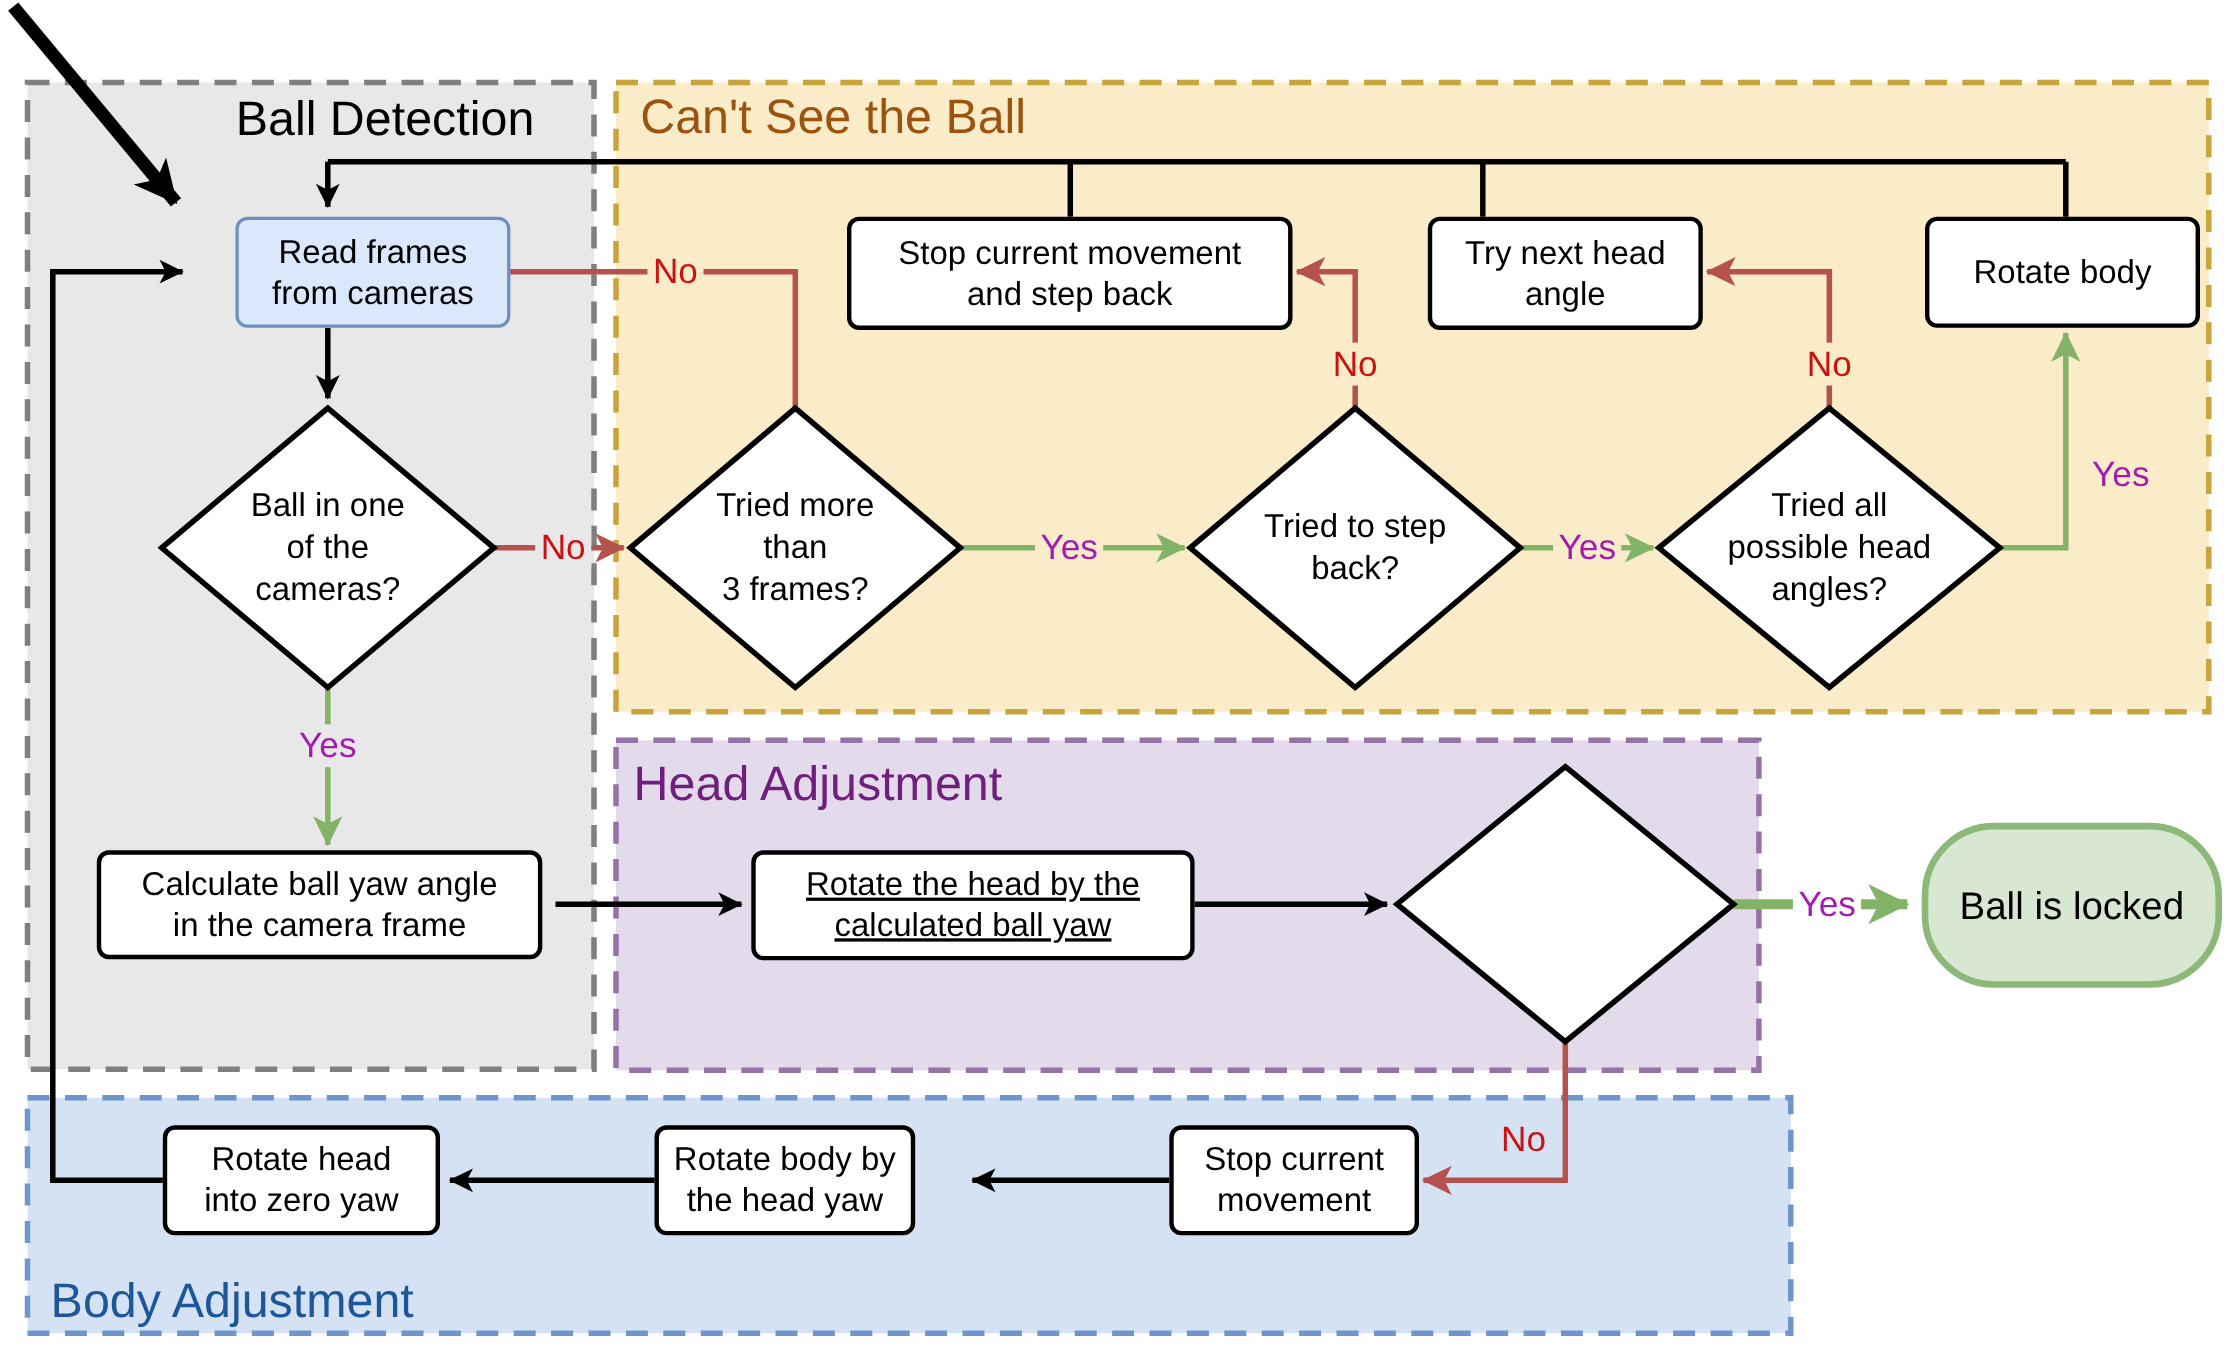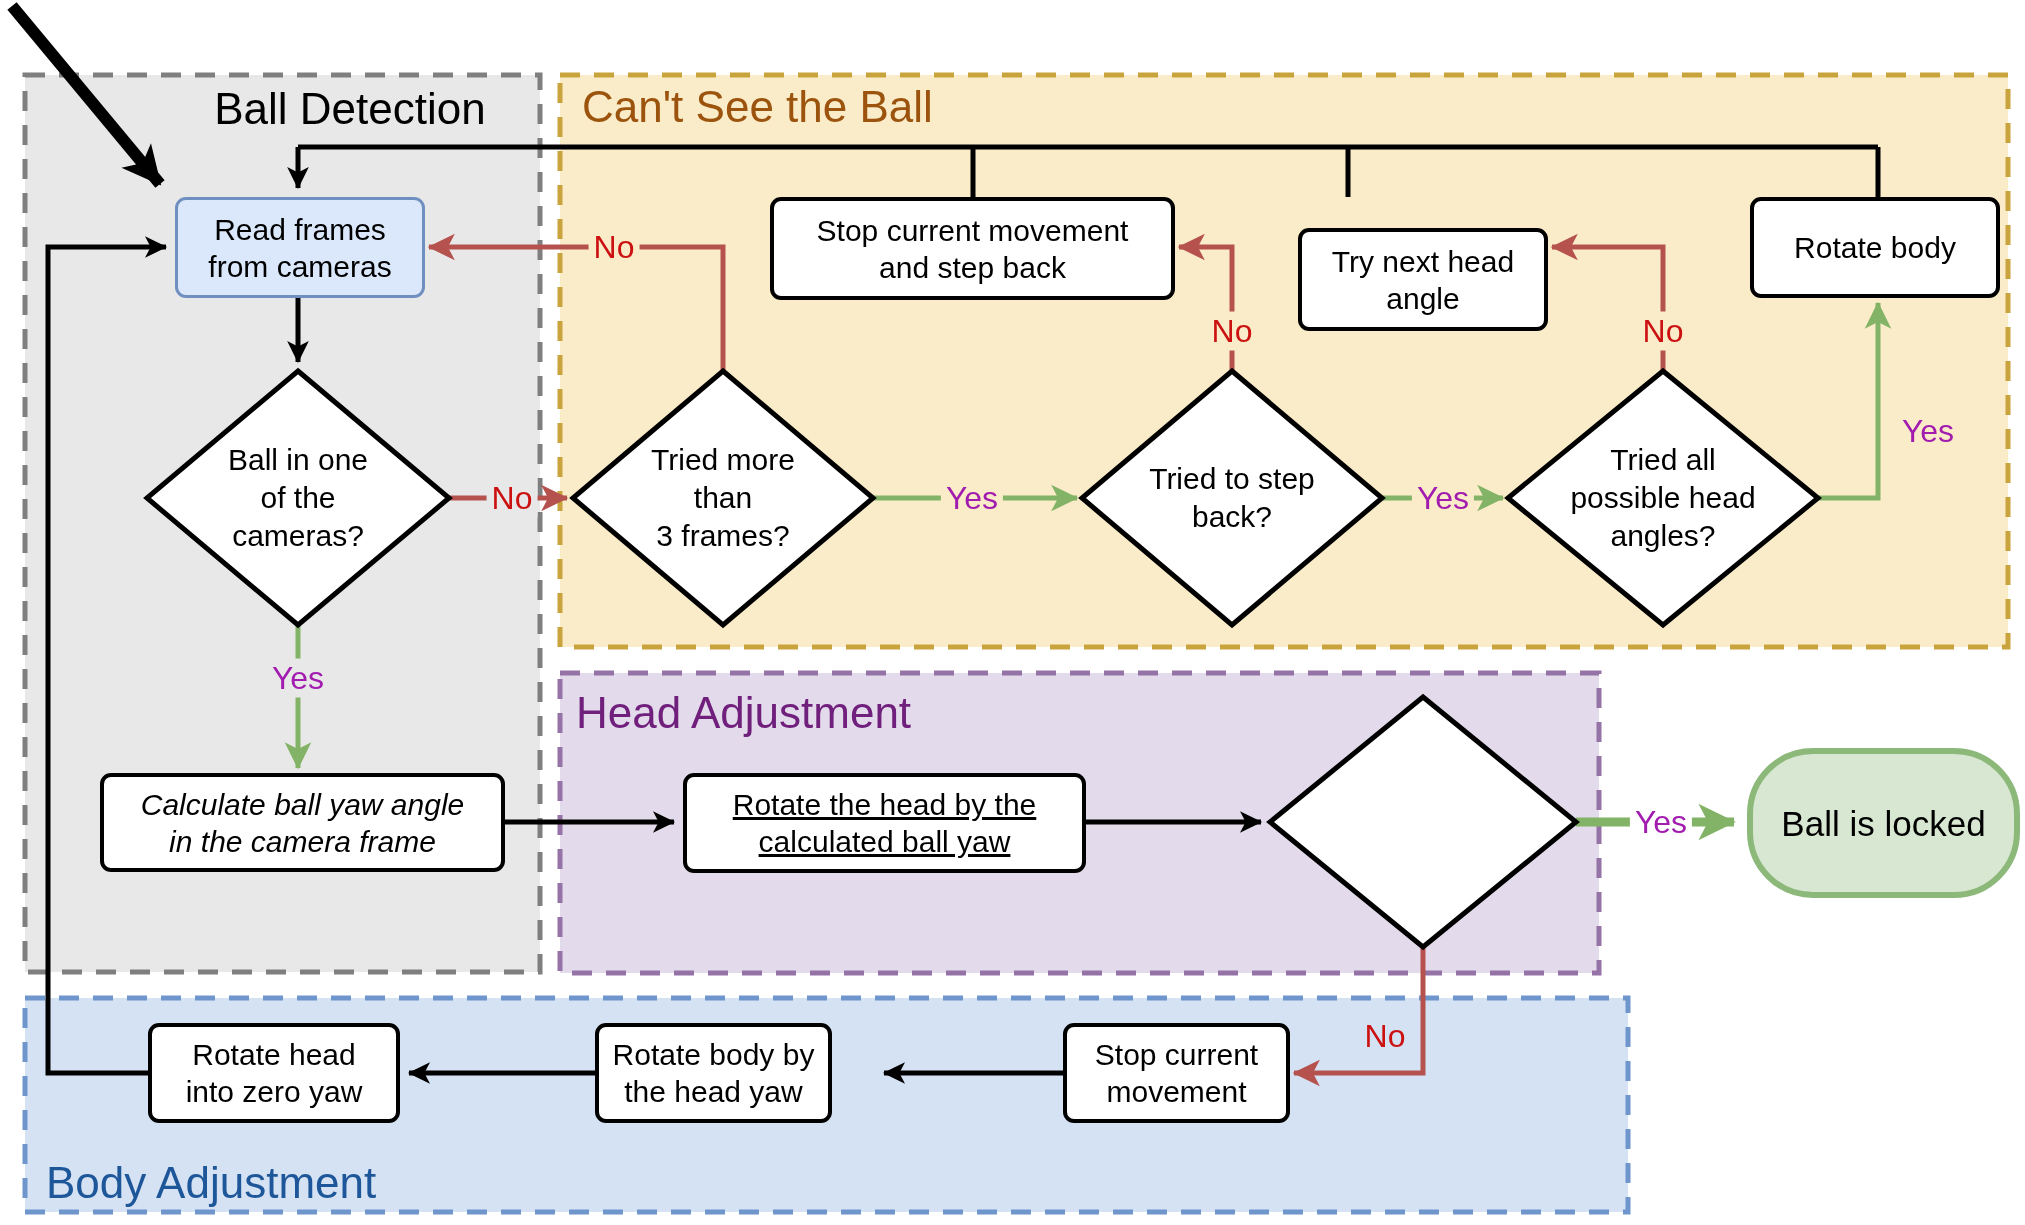--- a/index.html
+++ b/index.html
@@ -7,21 +7,21 @@
     position:relative; width:2025px; height:1225px; background:#ffffff;
     font-family:"Liberation Sans", sans-serif; overflow:hidden;
   }
   .layer { position:absolute; left:0; top:0; }
   .node {
     position:absolute; display:flex; align-items:center; justify-content:center;
     text-align:center; background:#ffffff; border:4px solid #000;
     border-radius:11px; font-size:30px; line-height:37px; color:#000;
     white-space:pre-line; box-sizing:border-box;
   }
-  .node.blue { background:#dbe8fb; border:3px solid #6f8fc0; }
+  .node.blue { background:#dbe8fb; border:3px solid #6f8fc0;margin-left:39px; }
   .node.pill { background:#d7e7d1; border:6px solid #8cb97a; border-radius:66px; font-size:35px; }
   .dlabel {
     position:absolute; transform:translate(-50%,-50%); text-align:center;
     font-size:30px; line-height:38px; color:#000; white-space:pre-line; width:280px;
     pointer-events:none;
   }
   .rtitle { position:absolute; font-size:44px; color:#000; white-space:nowrap; }
   .rtitle.orange { color:#9b530d; }
   .rtitle.purple { color:#70207c; }
   .rtitle.blue   { color:#1e5799; }
@@ -105,25 +105,25 @@
     </g>
   </svg>
 
   <div class="rtitle" style="left:185px; top:84px; width:330px; text-align:center;">Ball Detection</div>
   <div class="rtitle orange" style="left:582px; top:82px;">Can't See the Ball</div>
   <div class="rtitle purple" style="left:576px; top:688px;">Head Adjustment</div>
   <div class="rtitle blue" style="left:46px; top:1158px;">Body Adjustment</div>
 
   <div class="node blue" style="left:175px; top:197px; width:250px; height:101px;">Read frames
 from cameras</div>
-  <div class="node" style="left:100px; top:773px; width:405px; height:99px;font-style:italic;">Calculate ball yaw angle
+  <div class="node" style="left:88px; top:773px; width:405px; height:99px;">Calculate ball yaw angle
 in the camera frame</div>
   <div class="node" style="left:770px; top:197px; width:405px; height:103px;">Stop current movement
 and step back</div>
-  <div class="node" style="left:1298px; top:197px; width:250px; height:103px;margin-top:31px;">Try next head
+  <div class="node" style="left:1298px; top:197px; width:250px; height:103px;">Try next head
 angle</div>
   <div class="node" style="left:1750px; top:197px; width:250px; height:101px;">Rotate body</div>
   <div class="node" style="left:683px; top:773px; width:403px; height:100px;text-decoration:underline;">Rotate the head by the
 calculated ball yaw</div>
   <div class="node pill" style="left:1747px; top:748px; width:273px; height:150px;">Ball is locked</div>
   <div class="node" style="left:148px; top:1023px; width:252px; height:100px;">Rotate head
 into zero yaw</div>
   <div class="node" style="left:595px; top:1023px; width:237px; height:100px;">Rotate body by
 the head yaw</div>
   <div class="node" style="left:1063px; top:1023px; width:227px; height:100px;">Stop current

